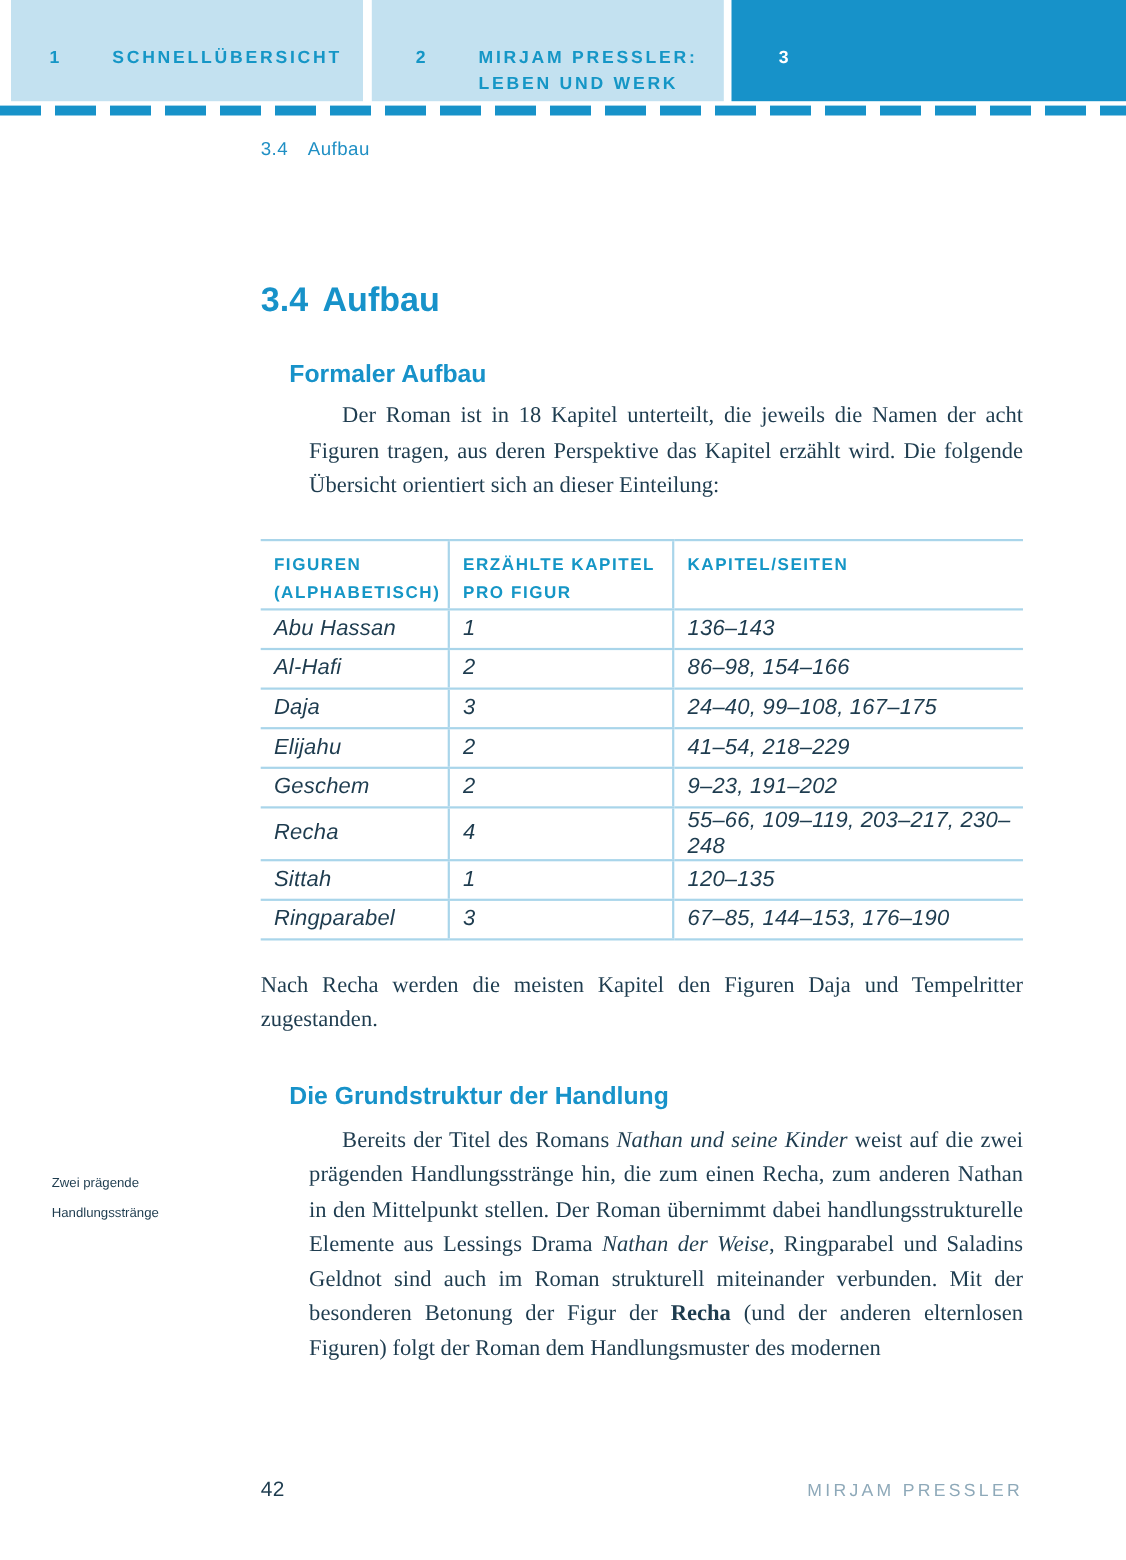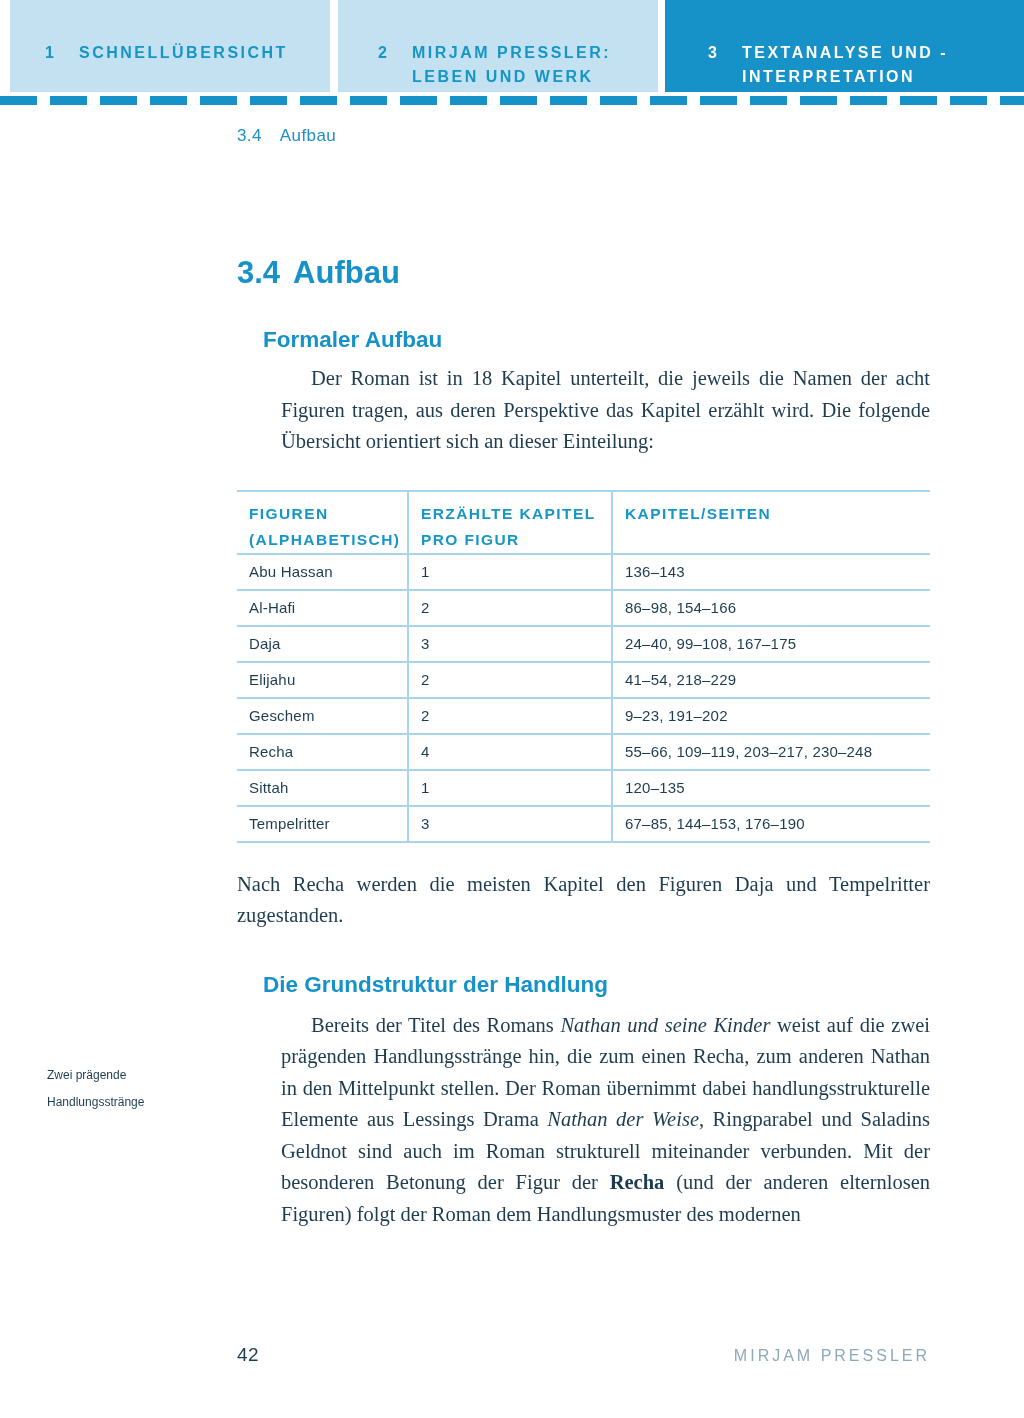--- a/index.html
+++ b/index.html
@@ -25,21 +25,21 @@
   }
   .tab{
     display:flex;align-items:flex-start;
     padding-top:41px;
     background:var(--tab-light);
     color:var(--tab-text);
     font-weight:bold;font-size:16px;letter-spacing:2.5px;
     line-height:24px;
   }
   .tab .tab-number{width:34px;text-align:left;padding-left:0;flex:none;}
-  .tab .tab-label{max-width:246px;}
+  .tab .tab-label{max-width:246px;margin-left:23px;}
   .tab1{width:320px;margin-left:10px;padding-left:35px;}
   .tab2{width:320px;margin-left:8px;padding-left:40px;}
   .tab3{width:359px;margin-left:7px;padding-left:43px;background:var(--accent);color:#ffffff;}
   .dashed-rule{
     margin-top:4px;
     height:9px;width:1024px;
     background:repeating-linear-gradient(90deg,var(--accent) 0 37px,transparent 37px 50px);
   }
   
   .breadcrumb{
@@ -91,22 +91,22 @@
   .figures thead th{
     border-top:2px solid var(--line);
     height:60px;vertical-align:top;
     padding-top:9px;
     color:var(--tab-text);
     font-size:15.5px;font-weight:bold;letter-spacing:1.4px;
     line-height:26px;
   }
   .figures td{
     height:36px;
-    font-size:15px;letter-spacing:.2px;
-    color:var(--ink);font-weight:normal;
+    font-size:20px;letter-spacing:.2px;
+    color:var(--ink);font-weight:normal;font-style:italic;
   }
   
   .margin-note{
     position:absolute;left:47px;top:1062px;
     width:175px;
     font-size:12px;line-height:27px;
     color:var(--ink);
   }
   
   .footer{
@@ -127,21 +127,20 @@
   <div class="tab tab1">
     <span class="tab-number">1</span>
     <span class="tab-label">SCHNELLÜBERSICHT</span>
   </div>
   <div class="tab tab2">
     <span class="tab-number">2</span>
     <span class="tab-label">MIRJAM PRESSLER: LEBEN UND WERK</span>
   </div>
   <div class="tab tab3">
     <span class="tab-number">3</span>
-    <span class="tab-label">TEXTANALYSE UND -INTERPRETATION</span>
   </div>
 </header>
 
 <div class="dashed-rule"></div>
 
 <nav class="breadcrumb">
   <span class="crumb-number">3.4</span><span>Aufbau</span>
 </nav>
 
 <main class="content">
@@ -196,21 +195,21 @@
             <td>Recha</td>
             <td>4</td>
             <td>55–66, 109–119, 203–217, 230–248</td>
           </tr>
           <tr>
             <td>Sittah</td>
             <td>1</td>
             <td>120–135</td>
           </tr>
           <tr>
-            <td>Tempelritter</td>
+            <td>Ringparabel</td>
             <td>3</td>
             <td>67–85, 144–153, 176–190</td>
           </tr>
         </tbody>
     </table>
 
     <p class="body-text p-after-table"><span>Nach Recha werden die meisten Kapitel den Figuren Daja und Tempelritter zugestanden.</span></p>
   </section>
 
   <section>

